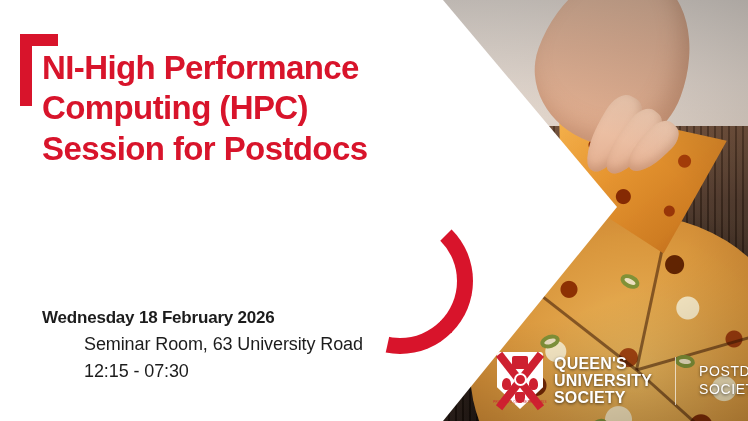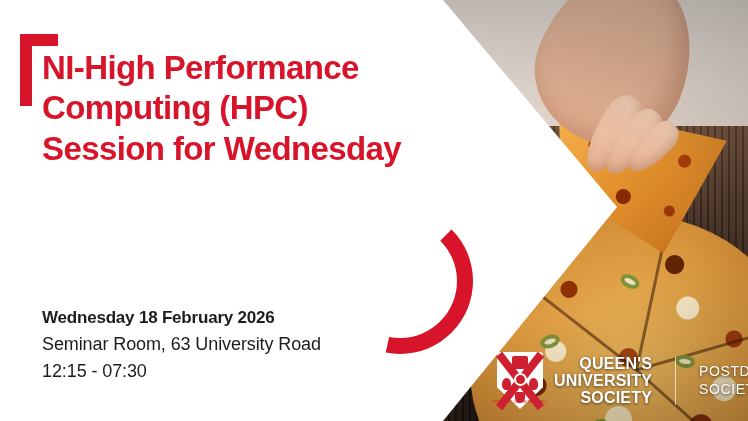--- a/index.html
+++ b/index.html
@@ -191,20 +191,21 @@
     font-weight: bold;
     letter-spacing: -0.2px;
     line-height: 1.45;
   }
   .details .venue,
   .details .time {
     font-size: 18px;
     font-weight: normal;
     line-height: 1.5;
     letter-spacing: -0.1px;
+    margin-left: 42px;
   }
 
   
   .logo {
     position: absolute;
     left: 497px; top: 352px;
     display: flex;
     align-items: center;
     gap: 11px;
   }
@@ -256,21 +257,20 @@
     font-size: 3px; color: #CE2030; letter-spacing: .2px;
     white-space: nowrap;
   }
   .qub-words {
     color: #ffffff;
     font-size: 16px;
     font-weight: bold;
     line-height: 1.08;
     letter-spacing: 0.2px;
     text-shadow: 0 1px 3px rgba(0,0,0,.6);
-    text-align: right;
   }
   .divider {
     width: 1px; height: 48px;
     background: rgba(255,255,255,.65);
     margin: 0 12px;
   }
   .pds-words {
     color: #ffffff;
     font-size: 14px;
     font-weight: normal;
@@ -313,21 +313,21 @@
   <div class="bracket">
     <div class="vert"></div>
     <div class="horz"></div>
   </div>
 
   <div class="arc"></div>
 
   <div class="title">
     <span class="line">NI-High Performance</span>
     <span class="line">Computing (HPC)</span>
-    <span class="line">Session for Wednesday</span>
+    <span class="line">Session for Postdocs</span>
   </div>
 
   <div class="details">
     <div class="date">Wednesday 18 February 2026</div>
     <div class="venue">Seminar Room, 63 University Road</div>
     <div class="time">12:15 - 07:30</div>
   </div>
 
   <div class="logo">
     <div class="crest">

